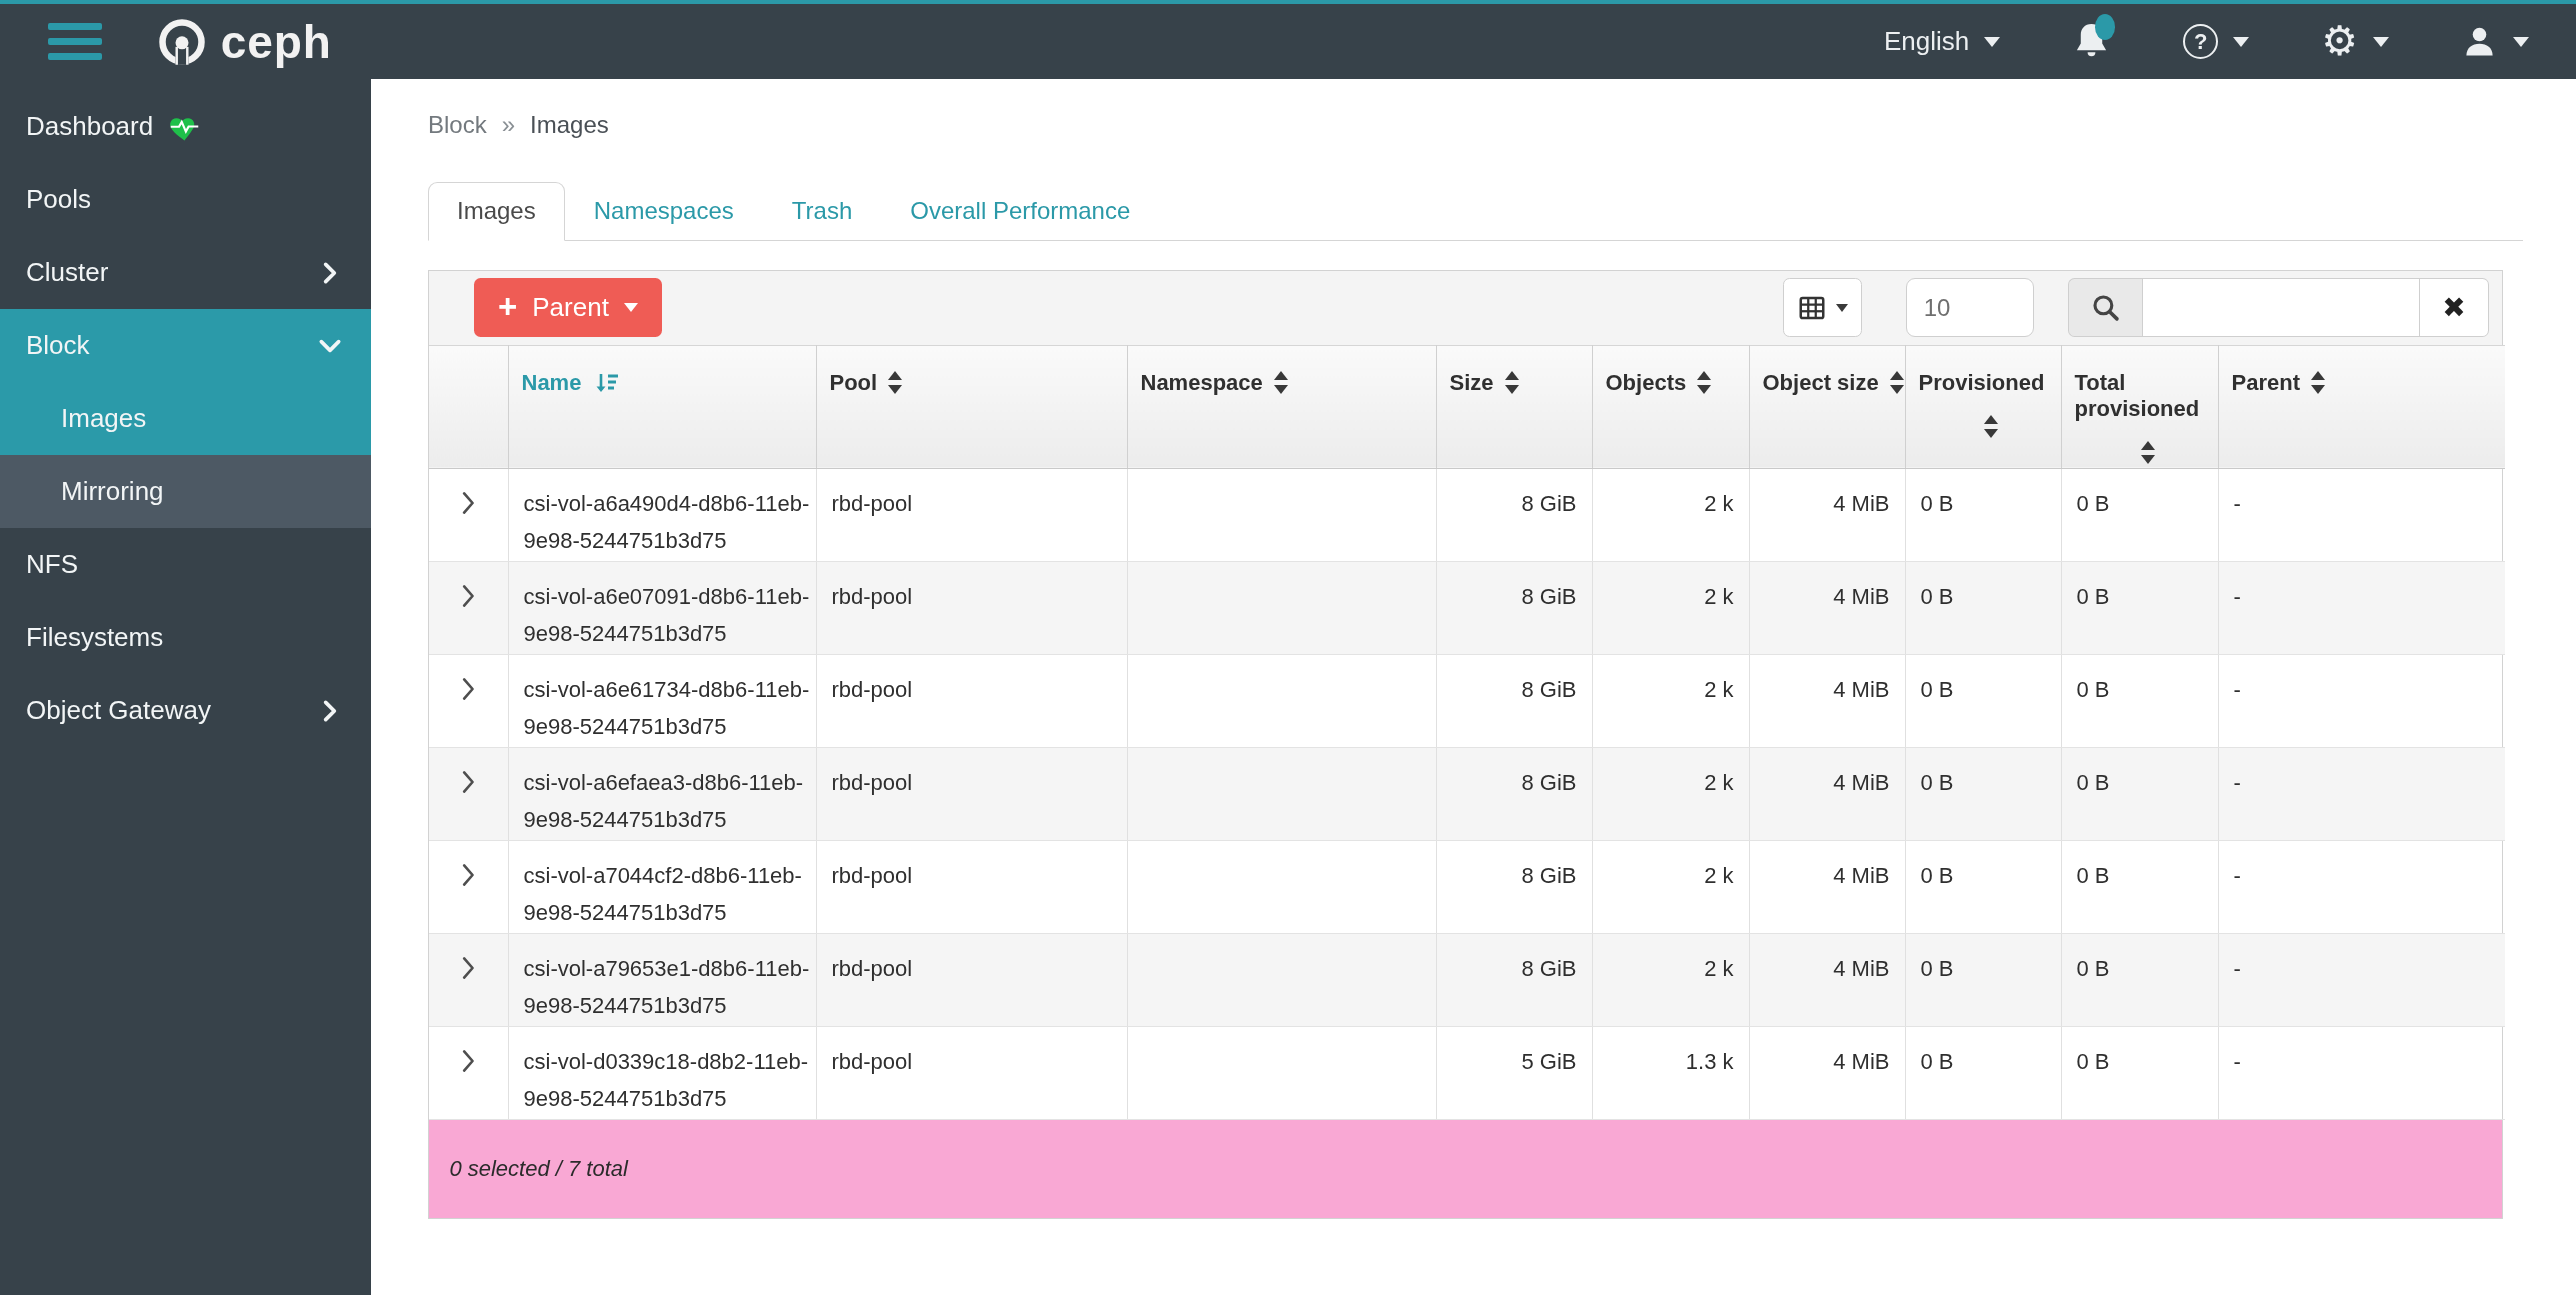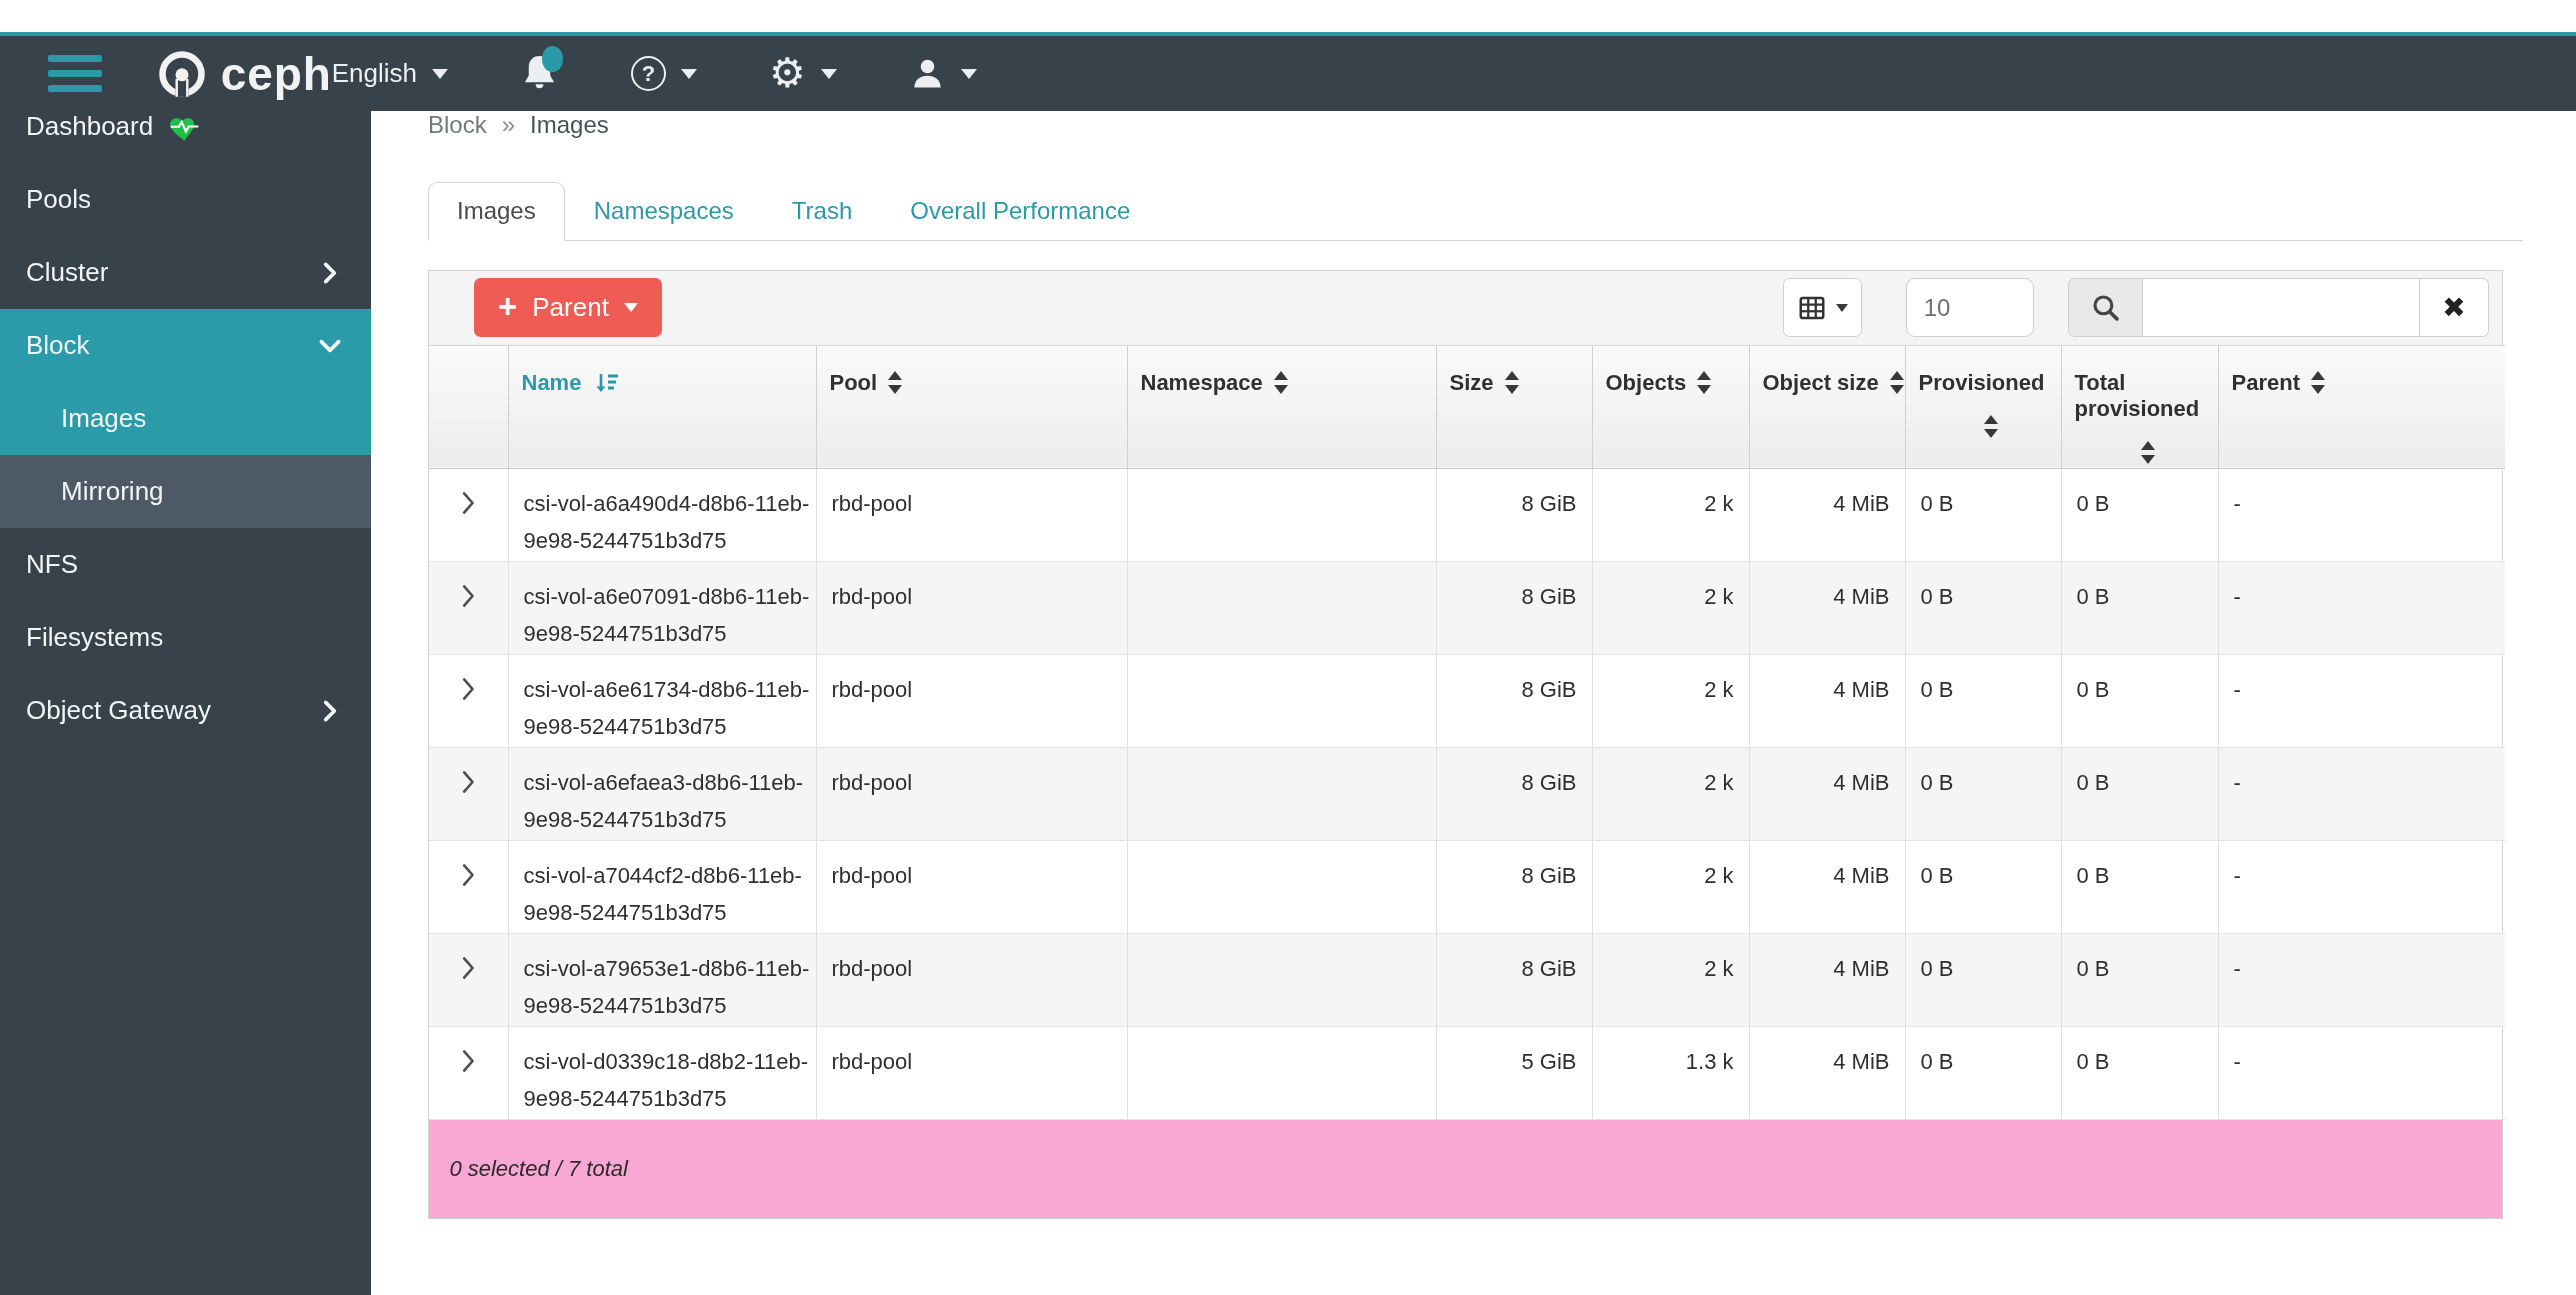--- a/index.html
+++ b/index.html
@@ -11,30 +11,29 @@
     overflow: hidden;
     color: #2f2f2f;
   }
 
   
   .navbar {
     position: absolute; top: 0; left: 0; right: 0;
     height: 79px;
     background: #37424a;
     border-top: 4.6px solid #2b99a8;
-    display: flex; align-items: center; 
+    display: flex; align-items: center; justify-content: space-between;
     z-index: 30;
-    margin-top: 32px;
   }
   .nav-left { display: flex; align-items: center; padding-left: 46px; }
   .hamburger { background: none; border: none; cursor: pointer; display: flex; flex-direction: column; gap: 7.4px; padding: 5.6px 1.9px; }
   .hamburger span { display: block; width: 54px; height: 7.4px; background: #2b99a8; border-radius: 1.9px; }
   .brand { display: flex; align-items: center; margin-left: 52px; gap: 13px; }
   .brand-text { color: #f2f2f2; font-size: 46px; font-weight: bold; letter-spacing: 0.9px; line-height: 1; }
-  .nav-right { display: flex; align-items: center; gap: 72px; padding-right: 28px; }
+  .nav-right { display: flex; align-items: center; gap: 72px; padding-right: 47px; }
   .nav-item { display: flex; align-items: center; gap: 15px; color: #eceff1; font-size: 26px; cursor: pointer; }
   .caret-down { width: 0; height: 0; border-left: 8.3px solid transparent; border-right: 8.3px solid transparent; border-top: 10.2px solid #eceff1; }
   .bell-wrap { position: relative; }
   .bell-badge { position: absolute; top: -5.6px; right: -3.7px; width: 20.4px; height: 26px; border-radius: 50%; background: #2b99a8; }
   .help-circle { width: 35px; height: 35px; border: 2.8px solid #eceff1; border-radius: 50%; display: flex; align-items: center; justify-content: center; color: #eceff1; font-size: 22px; font-weight: bold; }
   .gear-glyph { font-family: "DejaVu Sans", sans-serif; font-size: 41px; color: #eceff1; line-height: 1; }
 
   
   .sidebar {
     position: absolute; top: 79px; left: 0; bottom: 0; width: 371px;

